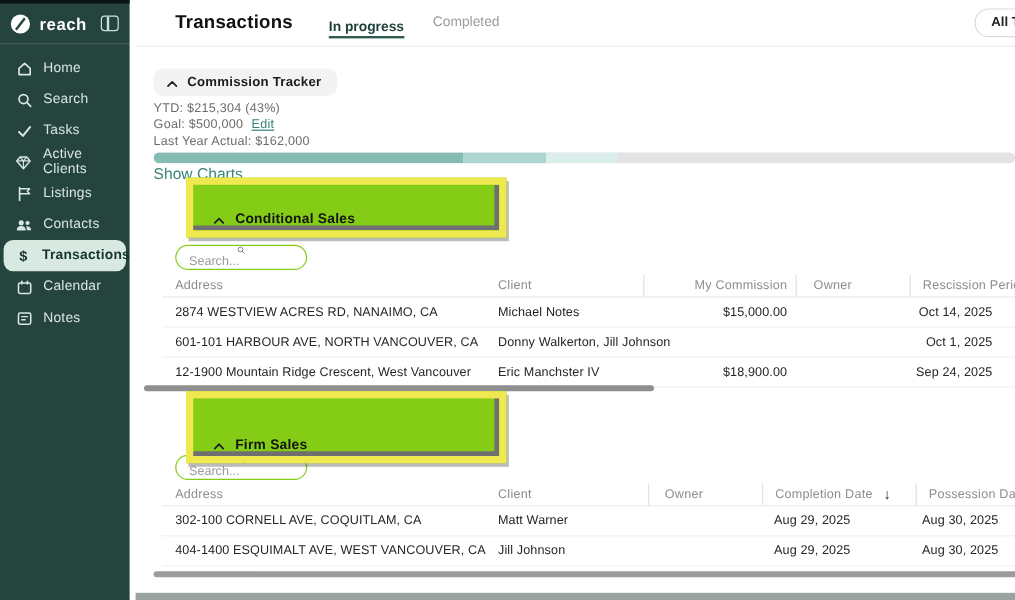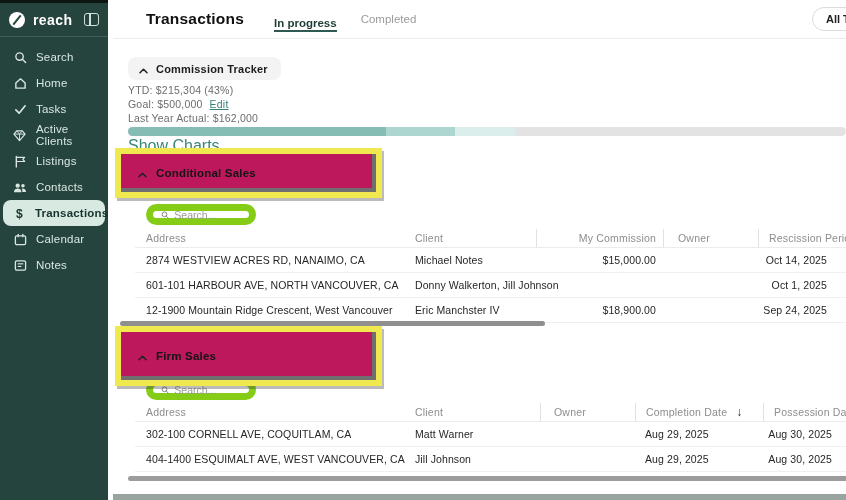--- a/index.html
+++ b/index.html
@@ -33,29 +33,29 @@
   .tab.active { color:#1f3d37; font-weight:700; border-bottom:2px solid #2f5a52;margin-top:10px; }
   .all-trans-btn { position:absolute; left:699px; top:7px; height:24px; border:1px solid #dcdcdc; background:#fff; border-radius:13px; font-size:11px; font-weight:600; color:#222; padding:0 13px; white-space:nowrap; display:flex; align-items:center; cursor:pointer; font-family:"Liberation Sans",sans-serif; }
 
   
   .ct-pill { position:absolute; left:15px; top:57px; height:23px; background:#f3f3f3; border-radius:8px; display:inline-flex; align-items:center; gap:8px; padding:0 13px 0 11px; cursor:pointer; }
   .ct-pill .label { font-size:11px; font-weight:700; color:#1c1c1c; letter-spacing:.2px; }
   .meta-line { position:absolute; left:15px; font-size:10.5px; color:#6d6d6d; letter-spacing:.2px; }
   .edit-link { color:#35837a; text-decoration:underline; margin-left:7px; cursor:pointer; }
   .progress-track { position:absolute; left:15px; top:127px; width:718px; height:9px; background:#e3e3e3; border-radius:5px; overflow:hidden; display:flex; }
   .progress-track div { height:100%; }
-  .show-charts { position:absolute; left:15px; top:137px; font-size:16px; color:#3a8478; cursor:pointer; }
-
-  
-  .annot { position:absolute; background:#be185d; border:6px solid #efe94f; box-shadow:inset -4px -4px 0 #6f6f6f, 2px 3px 0 rgba(60,60,60,.35); z-index:6; display:flex; align-items:center; }
+  .show-charts { position:absolute; left:15px; top:137px; font-size:13px; color:#3a8478; cursor:pointer; }
+
+  
+  .annot { position:absolute; background:#84cc16; border:6px solid #efe94f; box-shadow:inset -4px -4px 0 #6f6f6f, 2px 3px 0 rgba(60,60,60,.35); z-index:6; display:flex; align-items:flex-end;margin-left:40px; }
   .annot-inner { display:flex; align-items:center; gap:9px; padding-left:17px; cursor:pointer; }
   .annot .title { font-size:11.5px; font-weight:700; color:#141414; letter-spacing:.2px; }
 
   
-  .search-box { position:absolute; left:33px; width:110px; height:21px; border:7px solid #84cc16; border-radius:11px; display:flex; align-items:center; padding:0 8px; background:#fff; }
+  .search-box { position:absolute; left:33px; width:110px; height:21px; border:1px solid #84cc16; border-radius:11px; display:flex; align-items:center; padding:0 8px; background:#fff;flex-direction:column; }
   .search-box input { border:none; outline:none; width:100%; font-size:10.5px; color:#555; margin-left:5px; font-family:"Liberation Sans",sans-serif; background:transparent; }
   .search-box input::placeholder { color:#9b9b9b; }
 
   
   .tbl { position:absolute; left:22px; width:711px; }
   .thead { display:grid; align-items:center; height:19px; border-bottom:1px solid #ececec; }
   .thead .th { font-size:10.5px; color:#8d8d8d; letter-spacing:.2px; white-space:nowrap; }
   .trow { display:grid; align-items:center; height:25px; border-bottom:1px solid #f0f0f0; cursor:pointer; }
   .trow .td { font-size:10.5px; color:#262626; white-space:nowrap; letter-spacing:.1px; }
   .t1 .thead, .t1 .trow { grid-template-columns:280px 121px 127px 95px 88px; }
@@ -81,34 +81,34 @@
       <div class="logo-mark"></div>
       <div class="logo-text">reach</div>
       <div class="collapse-btn"></div>
     </div>
     <div class="side-divider"></div>
     <nav class="nav">
 
       <div class="nav-item">
         <span class="nicon">
           <svg width="13" height="13" viewBox="0 0 14 14">
+              <path d="M2 6.5 L7 2 L12 6.5 V12 H2 Z" fill="none" stroke="#d9e6e2" stroke-width="1.5" stroke-linejoin="round"></path>
+            </svg>
+        </span>
+        <span>Home</span>
+      </div>
+
+      <div class="nav-item">
+        <span class="nicon">
+          <svg width="13" height="13" viewBox="0 0 14 14">
               <circle cx="6" cy="6" r="4" fill="none" stroke="#d9e6e2" stroke-width="1.5"></circle>
               <line x1="9" y1="9" x2="12.5" y2="12.5" stroke="#d9e6e2" stroke-width="1.5" stroke-linecap="round"></line>
             </svg>
         </span>
         <span>Search</span>
-      </div>
-
-      <div class="nav-item">
-        <span class="nicon">
-          <svg width="13" height="13" viewBox="0 0 14 14">
-              <path d="M2 6.5 L7 2 L12 6.5 V12 H2 Z" fill="none" stroke="#d9e6e2" stroke-width="1.5" stroke-linejoin="round"></path>
-            </svg>
-        </span>
-        <span>Home</span>
       </div>
 
       <div class="nav-item">
         <span class="nicon">
           <svg width="13" height="13" viewBox="0 0 14 14">
               <polyline points="2,7.5 5.5,11 12,3" fill="none" stroke="#d9e6e2" stroke-width="1.8" stroke-linecap="round" stroke-linejoin="round"></polyline>
             </svg>
         </span>
         <span>Tasks</span>
       </div>

